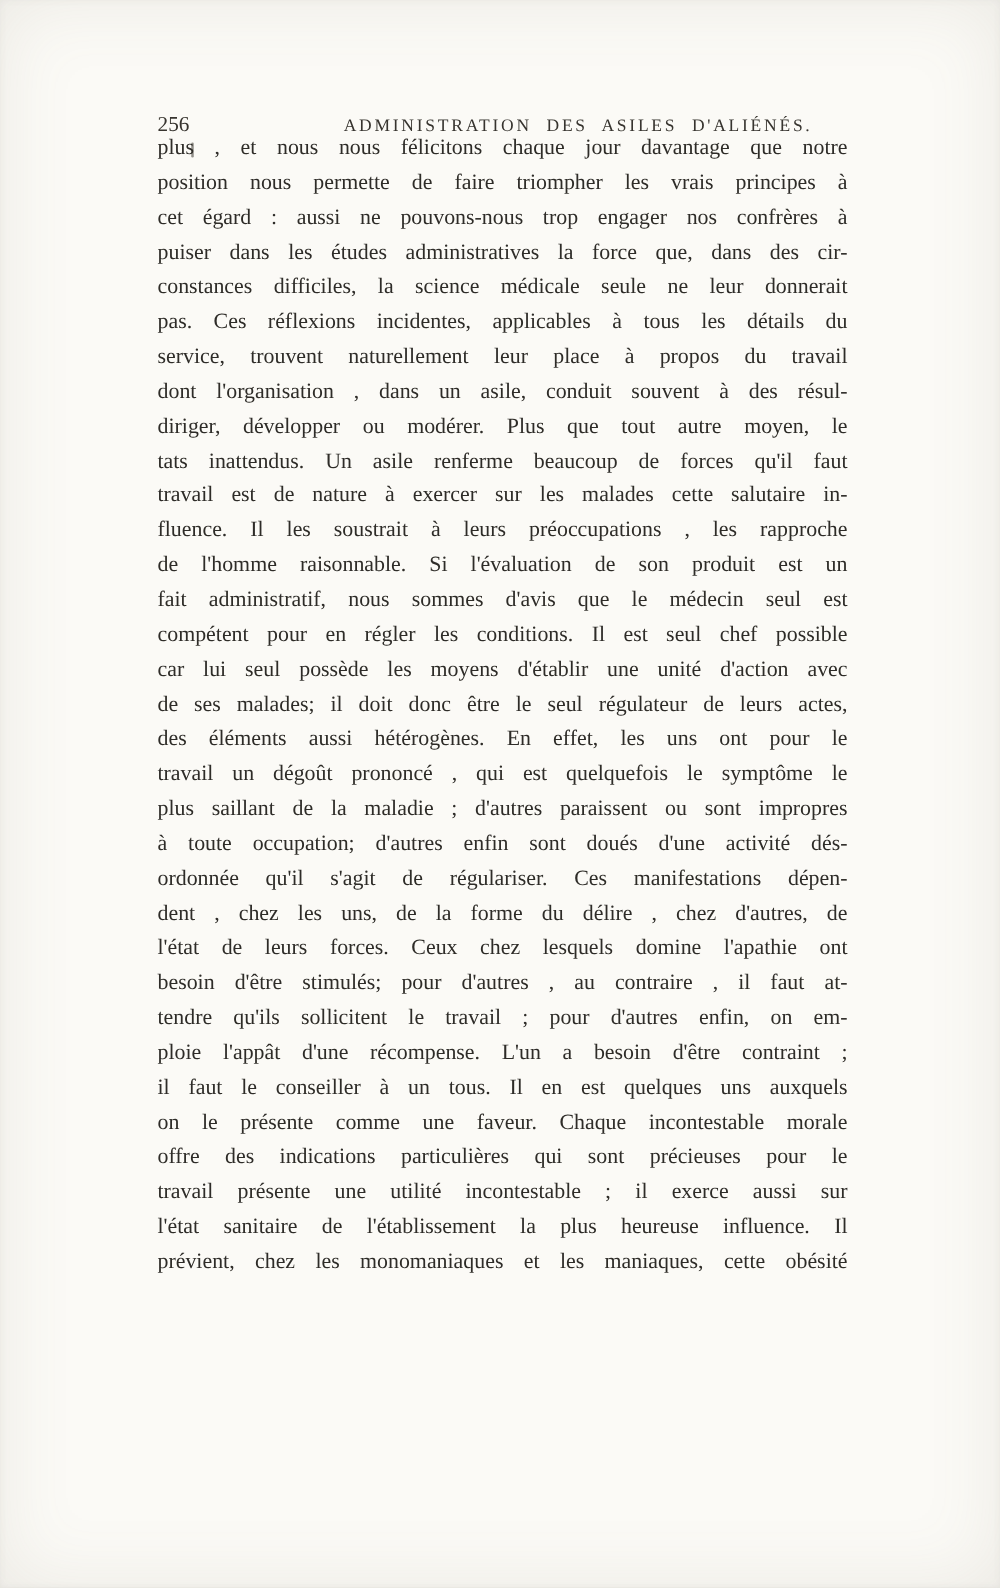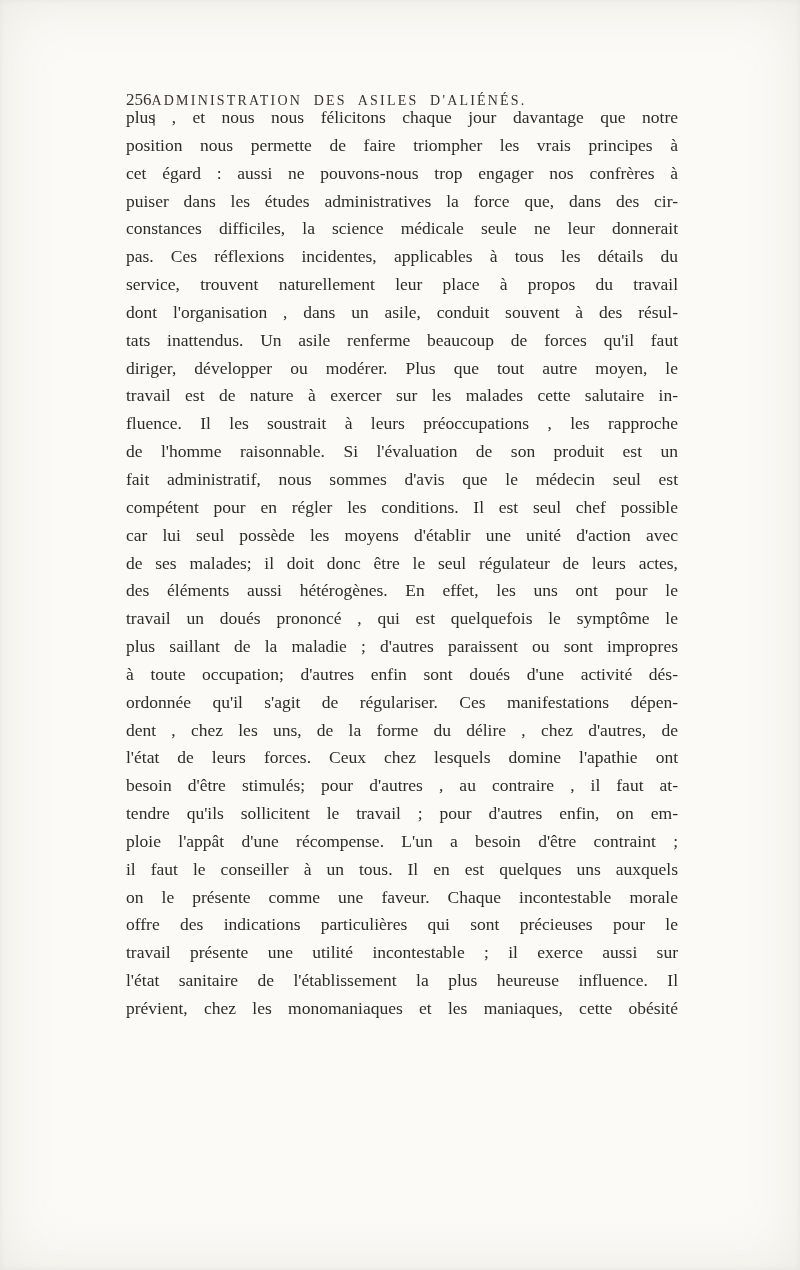--- a/index.html
+++ b/index.html
@@ -26,21 +26,21 @@
     display: flex;
     align-items: baseline;
   }
   .page-number {
     font-size: 17px;
     color: #37342f;
     flex: 0 0 auto;
   }
   .header-title {
     flex: 1 1 auto;
-    text-align: left;
+    text-align: right;
     font-size: 14px;
     letter-spacing: 2.2px;
     word-spacing: 6px;
     color: #37342f;
     padding-right: 28px; 
     white-space: nowrap;
   }
   .scan-artifact {
     position: absolute;
     top: 114px;
@@ -79,31 +79,31 @@
 
   <div class="body-text">
       <div class="body-line">plus , et nous nous félicitons chaque jour davantage que notre</div>
       <div class="body-line">position nous permette de faire triompher les vrais principes à</div>
       <div class="body-line">cet égard : aussi ne pouvons-nous trop engager nos confrères à</div>
       <div class="body-line">puiser dans les études administratives la force que, dans des cir-</div>
       <div class="body-line">constances difficiles, la science médicale seule ne leur donnerait</div>
       <div class="body-line">pas. Ces réflexions incidentes, applicables à tous les détails du</div>
       <div class="body-line">service, trouvent naturellement leur place à propos du travail</div>
       <div class="body-line">dont l'organisation , dans un asile, conduit souvent à des résul-</div>
+      <div class="body-line">diriger, développer ou modérer. Plus que tout autre moyen, le</div>
       <div class="body-line">tats inattendus. Un asile renferme beaucoup de forces qu'il faut</div>
-      <div class="body-line">diriger, développer ou modérer. Plus que tout autre moyen, le</div>
       <div class="body-line">travail est de nature à exercer sur les malades cette salutaire in-</div>
       <div class="body-line">fluence. Il les soustrait à leurs préoccupations , les rapproche</div>
       <div class="body-line">de l'homme raisonnable. Si l'évaluation de son produit est un</div>
       <div class="body-line">fait administratif, nous sommes d'avis que le médecin seul est</div>
       <div class="body-line">compétent pour en régler les conditions. Il est seul chef possible</div>
       <div class="body-line">car lui seul possède les moyens d'établir une unité d'action avec</div>
       <div class="body-line">de ses malades; il doit donc être le seul régulateur de leurs actes,</div>
       <div class="body-line">des éléments aussi hétérogènes. En effet, les uns ont pour le</div>
-      <div class="body-line">travail un doués prononcé , qui est quelquefois le symptôme le</div>
+      <div class="body-line">travail un dégoût prononcé , qui est quelquefois le symptôme le</div>
       <div class="body-line">plus saillant de la maladie ; d'autres paraissent ou sont impropres</div>
       <div class="body-line">à toute occupation; d'autres enfin sont doués d'une activité dés-</div>
       <div class="body-line">ordonnée qu'il s'agit de régulariser. Ces manifestations dépen-</div>
       <div class="body-line">dent , chez les uns, de la forme du délire , chez d'autres, de</div>
       <div class="body-line">l'état de leurs forces. Ceux chez lesquels domine l'apathie ont</div>
       <div class="body-line">besoin d'être stimulés; pour d'autres , au contraire , il faut at-</div>
       <div class="body-line">tendre qu'ils sollicitent le travail ; pour d'autres enfin, on em-</div>
       <div class="body-line">ploie l'appât d'une récompense. L'un a besoin d'être contraint ;</div>
       <div class="body-line">il faut le conseiller à un tous. Il en est quelques uns auxquels</div>
       <div class="body-line">on le présente comme une faveur. Chaque incontestable morale</div>

